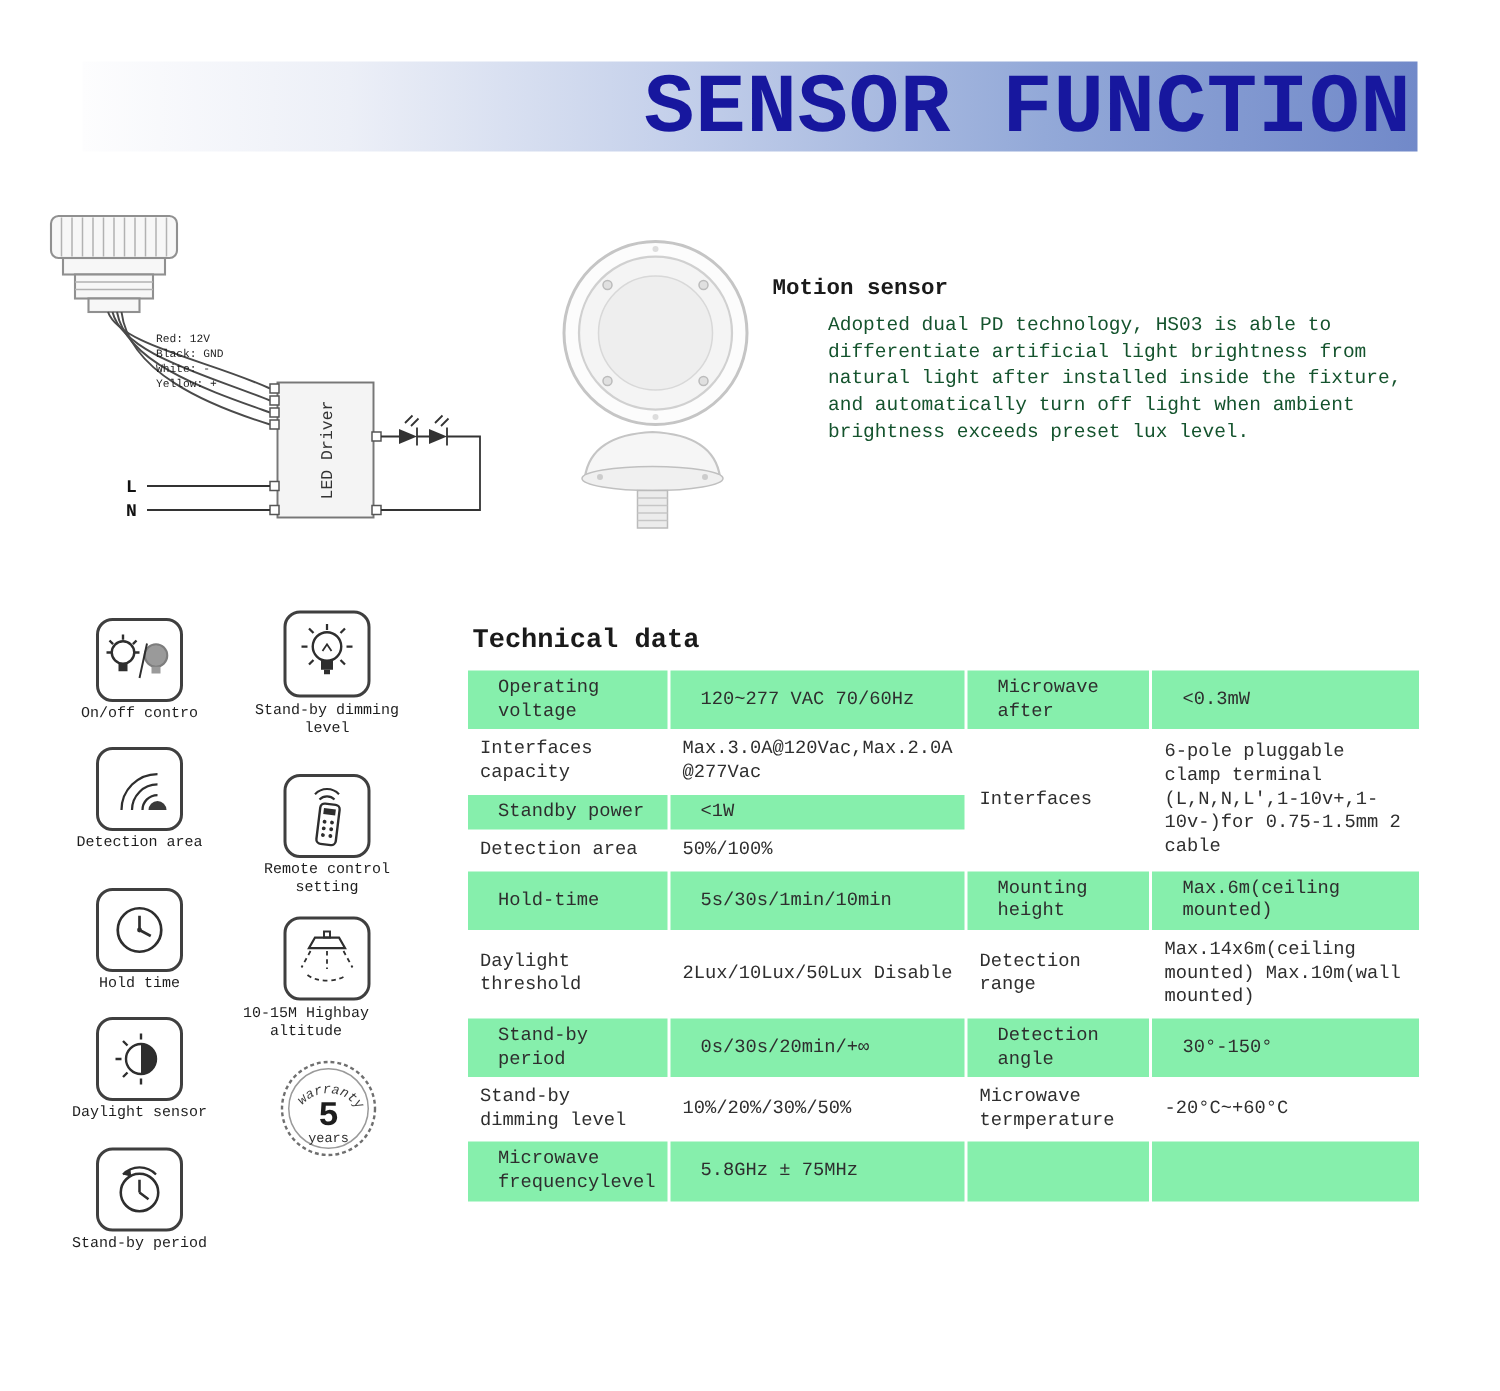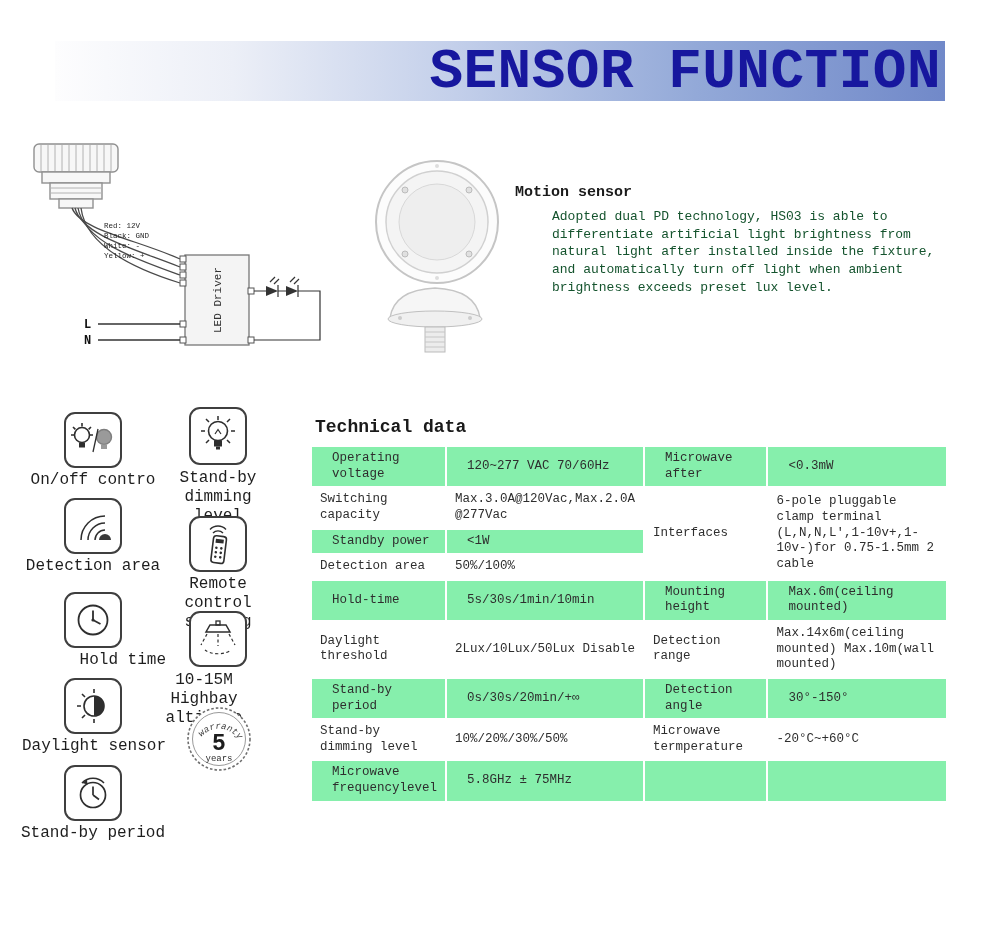--- a/index.html
+++ b/index.html
@@ -14,21 +14,21 @@
 
   .wiring { position:absolute; left:28px; top:138px; width:300px; height:250px; }
   .product { position:absolute; left:362px; top:150px; width:150px; height:215px; }
 
   .sensor-text { position:absolute; left:515px; top:184px; width:448px; }
   .sensor-title { font-size:15px; font-weight:700; margin-bottom:7px; color:#1a1a1a; }
   .sensor-desc { font-size:13px; line-height:1.36; color:#14532d;margin-left:37px; }
 
   .fic { position:absolute; width:58px; height:56px; border:2px solid #3f3f3f; border-radius:11px;
          background:#fff; display:flex; align-items:center; justify-content:center; }
-  .flabel { position:absolute; font-size:16px; color:#1e1e1e; text-align:center; line-height:1.18; }
+  .flabel { position:absolute; font-size:10px; color:#1e1e1e; text-align:center; line-height:1.18; }
   .badge { position:absolute; }
 
   .tech-title { position:absolute; left:315px; top:417px; font-size:18px; font-weight:700; color:#1a1a1a; }
   .tech { position:absolute; left:310px; top:445px; width:638px; border-collapse:separate; border-spacing:2px; }
   .tech td { font-size:12.5px; color:#2e2e2e; padding:4px 8px; vertical-align:middle; line-height:1.25; }
   .tech td.g { background:#86efac;padding-left:20px; }
 </style>
 </head>
 <body>
 
@@ -148,30 +148,30 @@
   </div>
   <div class="flabel" style="left:20px; top:557px; width:146px;">Detection area</div>
 
   <div class="fic" style="left:64px; top:592px;">
     <svg width="40" height="40" viewBox="0 0 40 40">
       <circle cx="20" cy="20" r="14.5" fill="none" stroke="#2e2e2e" stroke-width="1.8"></circle>
       <path d="M20,20 V10.5 M20,20 L27.5,24" fill="none" stroke="#2e2e2e" stroke-width="1.8"></path>
       <circle cx="20" cy="20" r="1.6" fill="#2e2e2e"></circle>
     </svg>
   </div>
-  <div class="flabel" style="left:20px; top:651px; width:146px;text-align:right;">Hold time</div>
+  <div class="flabel" style="left:20px; top:651px; width:146px;">Hold time</div>
 
   <div class="fic" style="left:64px; top:678px;">
     <svg width="40" height="40" viewBox="0 0 40 40">
       <circle cx="21" cy="20" r="10" fill="none" stroke="#2e2e2e" stroke-width="1.6"></circle>
       <path d="M21,10 A10,10 0 0 1 21,30 Z" fill="#2e2e2e"></path>
       <path d="M21,3 V7 M9,8 l3,3 M4,20 h4 M9,32 l3,-3 M21,37 v-4" fill="none" stroke="#2e2e2e" stroke-width="1.6"></path>
     </svg>
   </div>
-  <div class="flabel" style="left:20px; top:737px; width:146px;text-align:right;">Daylight sensor</div>
+  <div class="flabel" style="left:20px; top:737px; width:146px;">Daylight sensor</div>
 
   <div class="fic" style="left:64px; top:765px;">
     <svg width="40" height="40" viewBox="0 0 40 40">
       <circle cx="20" cy="22" r="12.5" fill="none" stroke="#2e2e2e" stroke-width="1.7"></circle>
       <path d="M20,22 V13.5 M20,22 L26,26.5" fill="none" stroke="#2e2e2e" stroke-width="1.7"></path>
       <path d="M31,10 A15,15 0 0 0 9,10" fill="none" stroke="#2e2e2e" stroke-width="1.5"></path>
       <path d="M9,10 l5,-3.5 l0.5,5 z" fill="#2e2e2e"></path>
     </svg>
   </div>
   <div class="flabel" style="left:20px; top:824px; width:146px;">Stand-by period</div>
@@ -240,21 +240,21 @@
         <col style="width:188px">
     </colgroup>
     <tbody>
       <tr>
         <td class="g">Operating voltage</td>
         <td class="g">120~277 VAC 70/60Hz</td>
         <td class="g">Microwave after</td>
         <td class="g">&lt;0.3mW</td>
       </tr>
       <tr>
-        <td>Switching capacity</td>
+        <td>Interfaces capacity</td>
         <td>Max.3.0A@120Vac,Max.2.0A @277Vac</td>
         <td rowspan="3">Interfaces</td>
         <td rowspan="3">6-pole pluggable clamp terminal (L,N,N,L',1-10v+,1-10v-)for 0.75-1.5mm 2 cable</td>
       </tr>
       <tr>
         <td class="g">Standby power</td>
         <td class="g">&lt;1W</td>
       </tr>
       <tr>
         <td>Detection area</td>

